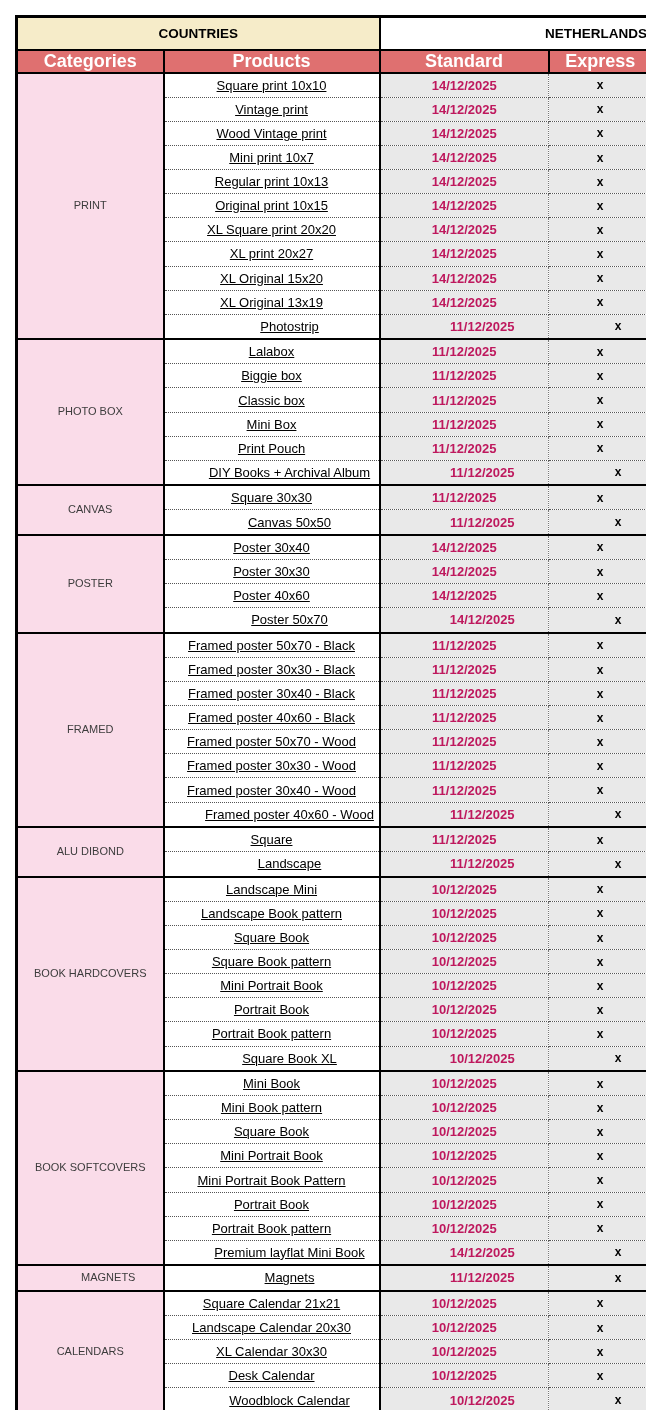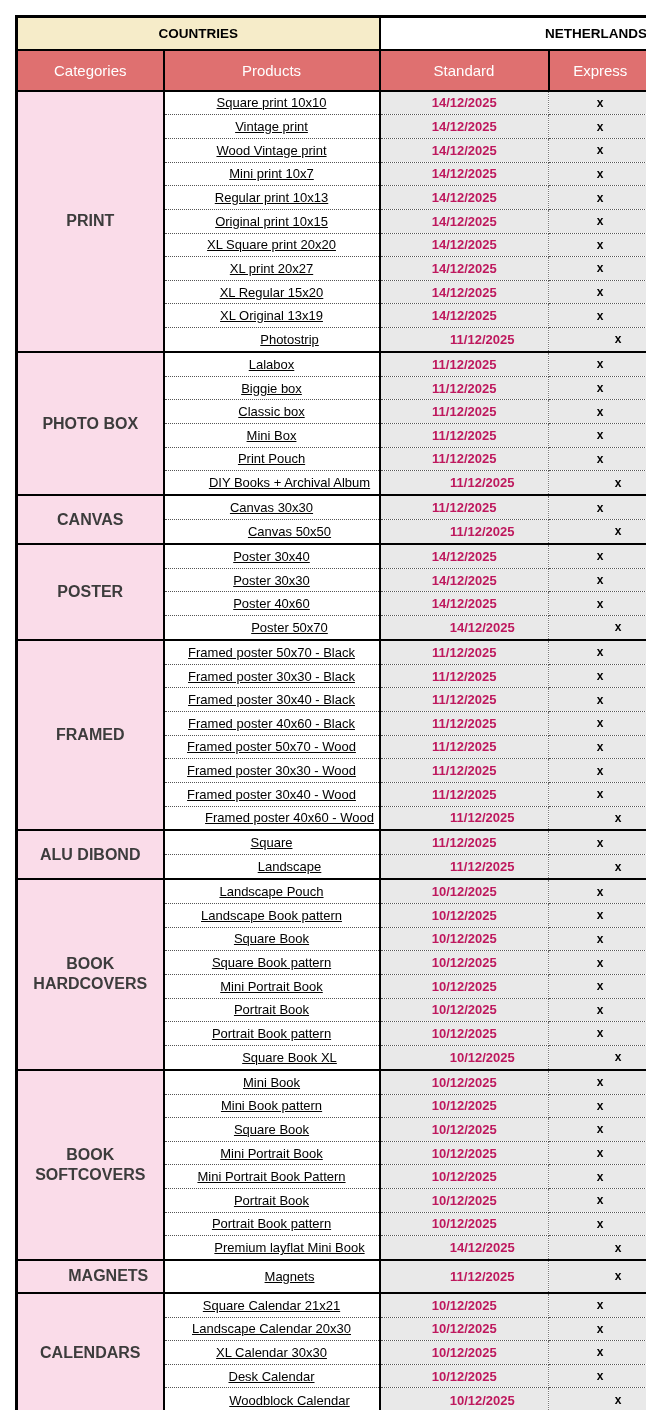--- a/index.html
+++ b/index.html
@@ -39,33 +39,33 @@
     height: 33px;
     border: 2px solid var(--border-black);
     font-size: 13.5px;
     font-weight: bold;
     color: #000;
   }
   th.countries-cell { background: var(--cream); }
   th.country-cell   { background: #ffffff; text-align: right; }
   
   tr.col-header th {
-    height: 41px;
+    height: 23px;
     border: 2px solid var(--border-black);
     background: var(--red);
     color: #ffffff;
-    font-size: 15px;
-    font-weight: normal;
+    font-size: 18px;
+    font-weight: bold;
   }
   
   td.category-cell {
     background: var(--pink);
     color: var(--category-text);
-    font-weight: bold;
-    font-size: 16px;
+    font-weight: normal;
+    font-size: 11px;
     border: 2px solid var(--border-black);
     line-height: 1.25;
   }
   td.product-cell {
     background: #ffffff;
     color: #000;
     font-size: 13px;
     border-left: 2px solid var(--border-black);
     border-right: 2px solid var(--border-black);
     border-bottom: 1px dotted var(--dot);
@@ -149,21 +149,21 @@
         <td class="product-cell">XL Square print 20x20</td>
         <td class="standard-cell">14/12/2025</td>
         <td class="express-cell">x</td>
       </tr>
       <tr>
         <td class="product-cell">XL print 20x27</td>
         <td class="standard-cell">14/12/2025</td>
         <td class="express-cell">x</td>
       </tr>
       <tr>
-        <td class="product-cell">XL Regular 15x20</td>
+        <td class="product-cell">XL Original 15x20</td>
         <td class="standard-cell">14/12/2025</td>
         <td class="express-cell">x</td>
       </tr>
       <tr>
         <td class="product-cell">XL Original 13x19</td>
         <td class="standard-cell">14/12/2025</td>
         <td class="express-cell">x</td>
       </tr>
       <tr class="group-end">
         <td class="product-cell">Photostrip</td>
@@ -196,21 +196,21 @@
         <td class="standard-cell">11/12/2025</td>
         <td class="express-cell">x</td>
       </tr>
       <tr class="group-end">
         <td class="product-cell">DIY Books + Archival Album</td>
         <td class="standard-cell">11/12/2025</td>
         <td class="express-cell">x</td>
       </tr>
       <tr>
         <td class="category-cell" rowspan="2">CANVAS</td>
-        <td class="product-cell">Canvas 30x30</td>
+        <td class="product-cell">Square 30x30</td>
         <td class="standard-cell">11/12/2025</td>
         <td class="express-cell">x</td>
       </tr>
       <tr class="group-end">
         <td class="product-cell">Canvas 50x50</td>
         <td class="standard-cell">11/12/2025</td>
         <td class="express-cell">x</td>
       </tr>
       <tr>
         <td class="category-cell" rowspan="4">POSTER</td>
@@ -280,21 +280,21 @@
         <td class="standard-cell">11/12/2025</td>
         <td class="express-cell">x</td>
       </tr>
       <tr class="group-end">
         <td class="product-cell">Landscape</td>
         <td class="standard-cell">11/12/2025</td>
         <td class="express-cell">x</td>
       </tr>
       <tr>
         <td class="category-cell" rowspan="8">BOOK HARDCOVERS</td>
-        <td class="product-cell">Landscape Pouch</td>
+        <td class="product-cell">Landscape Mini</td>
         <td class="standard-cell">10/12/2025</td>
         <td class="express-cell">x</td>
       </tr>
       <tr>
         <td class="product-cell">Landscape Book pattern</td>
         <td class="standard-cell">10/12/2025</td>
         <td class="express-cell">x</td>
       </tr>
       <tr>
         <td class="product-cell">Square Book</td>

